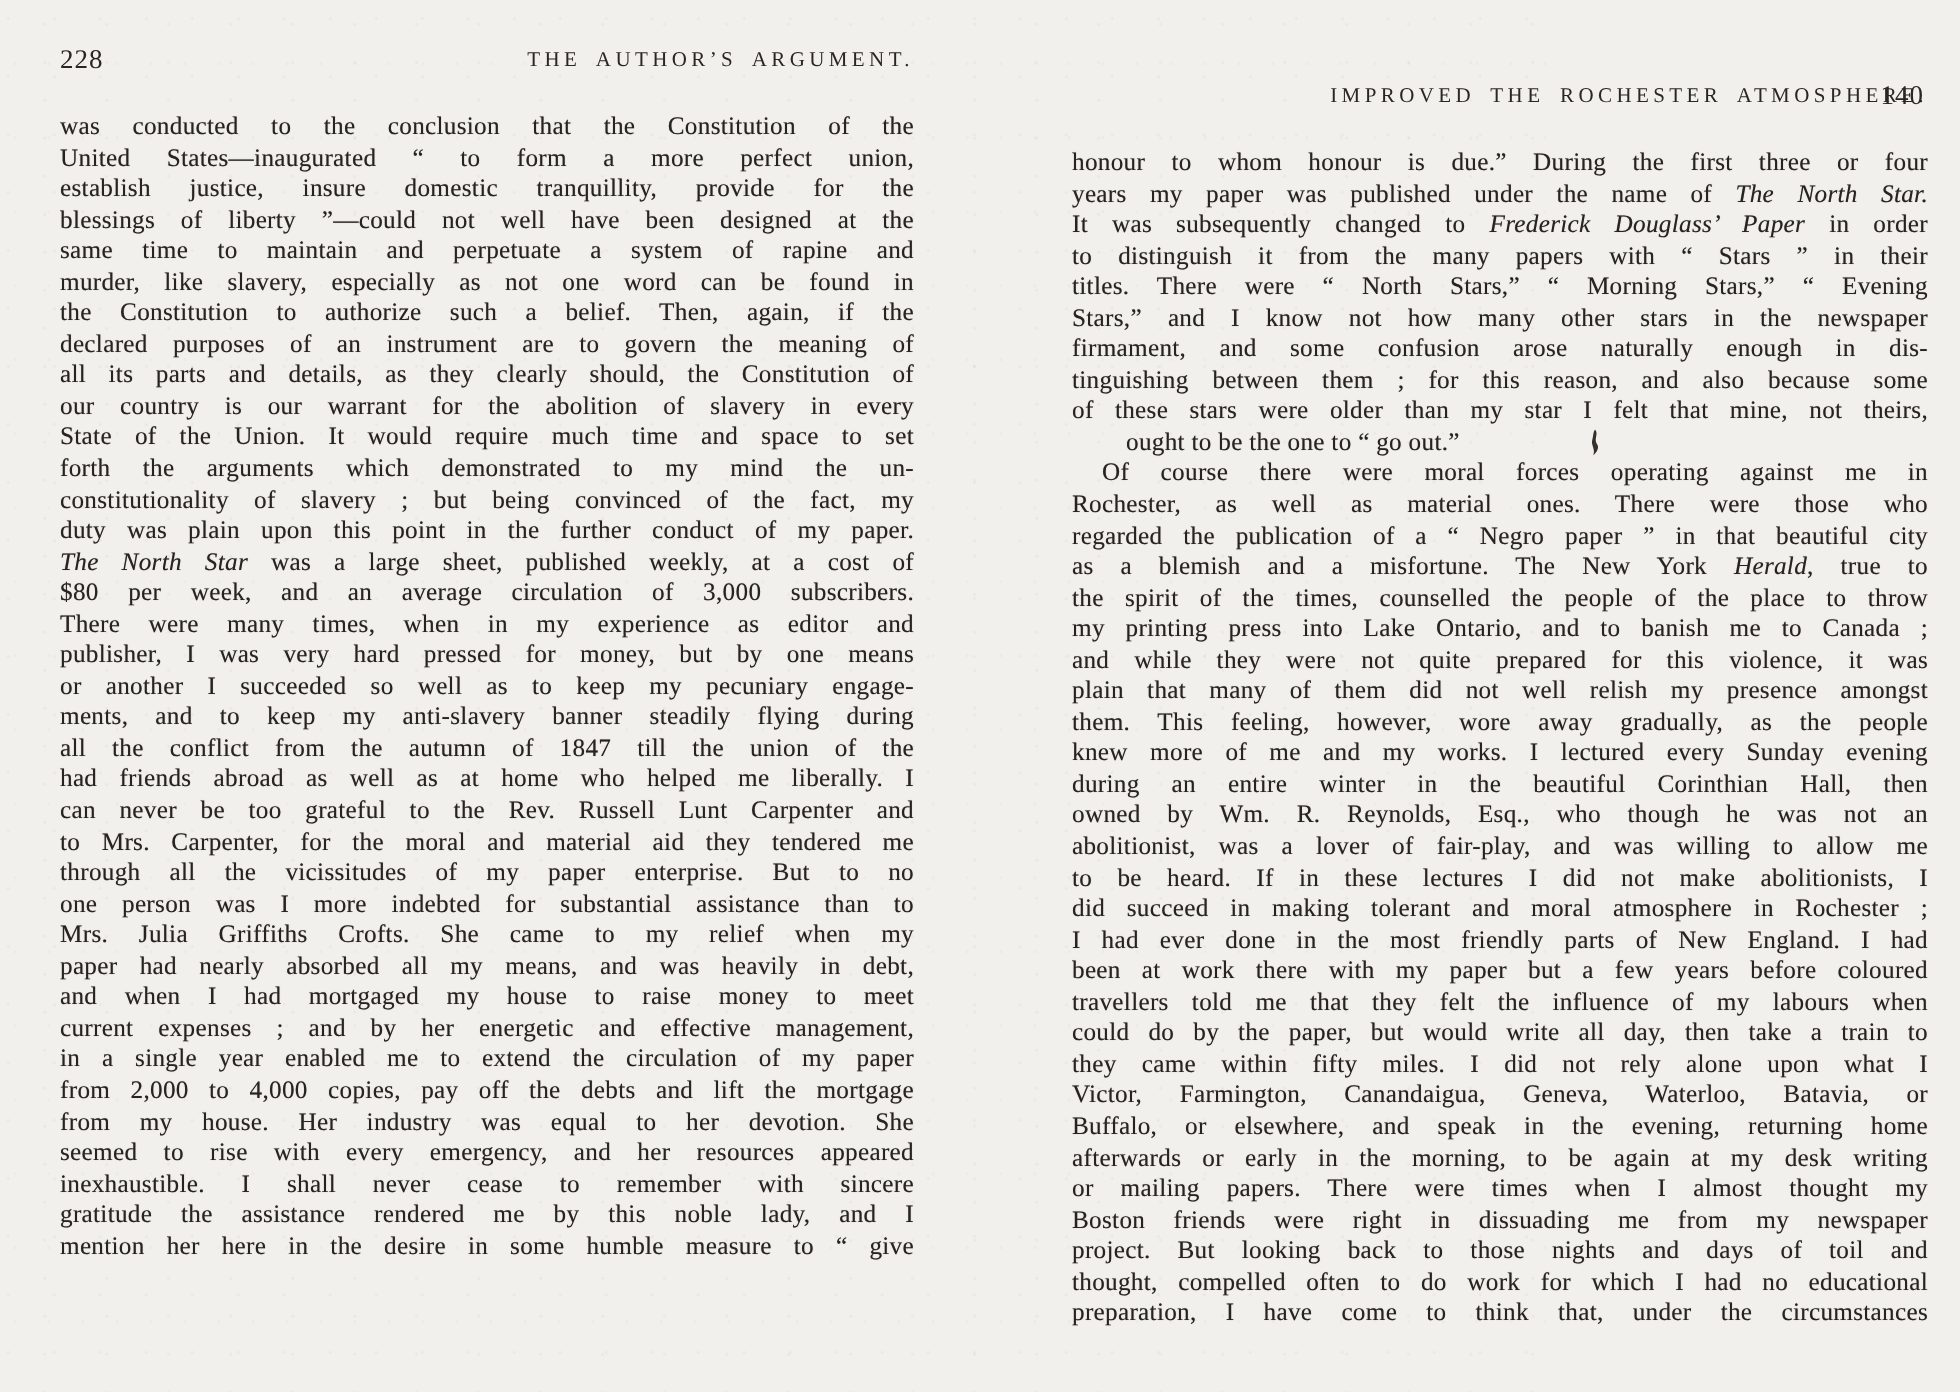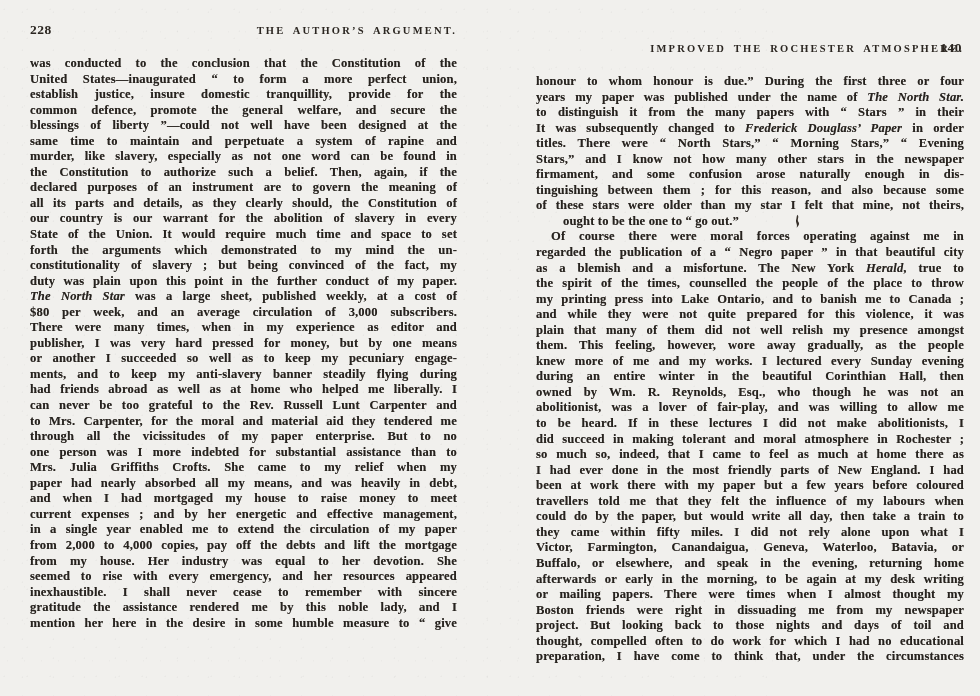--- a/index.html
+++ b/index.html
@@ -15,21 +15,20 @@
   .spread {
     position: relative;
     width: 776px;
     height: 696px;
     background:
       radial-gradient(circle at 18% 32%, rgba(90,90,85,0.05) 0.5px, transparent 1px),
       radial-gradient(circle at 72% 64%, rgba(90,90,85,0.05) 0.5px, transparent 1px),
       radial-gradient(circle at 44% 86%, rgba(90,90,85,0.04) 0.5px, transparent 1px),
       #f1f0ed;
     background-size: 23px 29px, 31px 19px, 17px 37px, auto;
-    font-weight: bold;
   }
   .page { position: absolute; }
   .page-left  { left: 30px;  top: 22px; width: 427px; }
   .page-right { left: 536px; top: 40px; width: 428px; }
   .running-header {
     position: relative;
     height: 18px;
     margin-bottom: 16px;
   }
   .running-title {
@@ -78,38 +77,38 @@
 
   <section class="page page-left">
     <header class="running-header">
       <span class="folio folio-left">228</span>
       <span class="running-title">THE AUTHOR’S ARGUMENT.</span>
     </header>
     <div class="page-body">
         <div class="line"><span>was conducted to the conclusion that the Constitution of the</span></div>
         <div class="line"><span>United States—inaugurated “ to form a more perfect union,</span></div>
         <div class="line"><span>establish justice, insure domestic tranquillity, provide for the</span></div>
-        <div class="line"><span>common defence, promote the general welfare, and secure the</span></div>
         <div class="line"><span>blessings of liberty ”—could not well have been designed at the</span></div>
         <div class="line"><span>same time to maintain and perpetuate a system of rapine and</span></div>
         <div class="line"><span>murder, like slavery, especially as not one word can be found in</span></div>
         <div class="line"><span>the Constitution to authorize such a belief.  Then, again, if the</span></div>
         <div class="line"><span>declared purposes of an instrument are to govern the meaning of</span></div>
         <div class="line"><span>all its parts and details, as they clearly should, the Constitution of</span></div>
         <div class="line"><span>our country is our warrant for the abolition of slavery in every</span></div>
         <div class="line"><span>State of the Union.  It would require much time and space to set</span></div>
         <div class="line"><span>forth the arguments which demonstrated to my mind the un-</span></div>
         <div class="line"><span>constitutionality of slavery ; but being convinced of the fact, my</span></div>
         <div class="line"><span>duty was plain upon this point in the further conduct of my paper.</span></div>
         <div class="line"><span class="it">The North Star</span><span> was a large sheet, published weekly, at a cost of</span></div>
         <div class="line"><span>$80 per week, and an average circulation of 3,000 subscribers.</span></div>
         <div class="line"><span>There were many times, when in my experience as editor and</span></div>
         <div class="line"><span>publisher, I was very hard pressed for money, but by one means</span></div>
         <div class="line"><span>or another I succeeded so well as to keep my pecuniary engage-</span></div>
         <div class="line"><span>ments, and to keep my anti-slavery banner steadily flying during</span></div>
+        <div class="line"><span>all the conflict from the autumn of 1847 till the union of the</span></div>
         <div class="line"><span>had friends abroad as well as at home who helped me liberally.  I</span></div>
         <div class="line"><span>can never be too grateful to the Rev. Russell Lunt Carpenter and</span></div>
         <div class="line"><span>to Mrs. Carpenter, for the moral and material aid they tendered me</span></div>
         <div class="line"><span>through all the vicissitudes of my paper enterprise.  But to no</span></div>
         <div class="line"><span>one person was I more indebted for substantial assistance than to</span></div>
         <div class="line"><span>Mrs. Julia Griffiths Crofts.  She came to my relief when my</span></div>
         <div class="line"><span>paper had nearly absorbed all my means, and was heavily in debt,</span></div>
         <div class="line"><span>and when I had mortgaged my house to raise money to meet</span></div>
         <div class="line"><span>current expenses ; and by her energetic and effective management,</span></div>
         <div class="line"><span>in a single year enabled me to extend the circulation of my paper</span></div>
@@ -123,43 +122,43 @@
   </section>
 
   <section class="page page-right">
     <header class="running-header">
       <span class="running-title">IMPROVED THE ROCHESTER ATMOSPHERE.</span>
       <span class="folio folio-right">140</span>
     </header>
     <div class="page-body">
         <div class="line"><span>honour to whom honour is due.”  During the first three or four</span></div>
         <div class="line"><span>years my paper was published under the name of </span><span class="it">The North Star.</span></div>
+        <div class="line"><span>It was subsequently changed to </span><span class="it">Frederick Douglass’ Paper</span><span> in order</span></div>
         <div class="line"><span>to distinguish it from the many papers with “ Stars ” in their</span></div>
-        <div class="line"><span>It was subsequently changed to </span><span class="it">Frederick Douglass’ Paper</span><span> in order</span></div>
         <div class="line"><span>titles.  There were “ North Stars,” “ Morning Stars,” “ Evening</span></div>
         <div class="line"><span>Stars,” and I know not how many other stars in the newspaper</span></div>
         <div class="line"><span>firmament, and some confusion arose naturally enough in dis-</span></div>
         <div class="line"><span>tinguishing between them ; for this reason, and also because some</span></div>
         <div class="line"><span>of these stars were older than my star I felt that mine, not theirs,</span></div>
         <div class="line no-stretch"><span>ought to be the one to “ go out.”</span></div>
         <div class="line indent"><span>Of course there were moral forces operating against me in</span></div>
+        <div class="line"><span>Rochester, as well as material ones.  There were those who</span></div>
         <div class="line"><span>regarded the publication of a “ Negro paper ” in that beautiful city</span></div>
         <div class="line"><span>as a blemish and a misfortune.  The New York </span><span class="it">Herald</span><span>, true to</span></div>
         <div class="line"><span>the spirit of the times, counselled the people of the place to throw</span></div>
         <div class="line"><span>my printing press into Lake Ontario, and to banish me to Canada ;</span></div>
         <div class="line"><span>and while they were not quite prepared for this violence, it was</span></div>
         <div class="line"><span>plain that many of them did not well relish my presence amongst</span></div>
         <div class="line"><span>them.  This feeling, however, wore away gradually, as the people</span></div>
         <div class="line"><span>knew more of me and my works.  I lectured every Sunday evening</span></div>
         <div class="line"><span>during an entire winter in the beautiful Corinthian Hall, then</span></div>
         <div class="line"><span>owned by Wm. R. Reynolds, Esq., who though he was not an</span></div>
         <div class="line"><span>abolitionist, was a lover of fair-play, and was willing to allow me</span></div>
         <div class="line"><span>to be heard.  If in these lectures I did not make abolitionists, I</span></div>
         <div class="line"><span>did succeed in making tolerant and moral atmosphere in Rochester ;</span></div>
-        <div class="line"><span>so much so, indeed, that I came to feel as much at home there as</span></div>
         <div class="line"><span>I had ever done in the most friendly parts of New England.  I had</span></div>
         <div class="line"><span>been at work there with my paper but a few  years before coloured</span></div>
         <div class="line"><span>travellers told me that they felt the influence of my labours when</span></div>
         <div class="line"><span>could do by the paper, but would write all day, then take a train to</span></div>
         <div class="line"><span>they came within fifty miles.  I did not rely alone upon what I</span></div>
         <div class="line"><span>Victor, Farmington, Canandaigua, Geneva, Waterloo, Batavia, or</span></div>
         <div class="line"><span>Buffalo, or elsewhere, and speak in the evening, returning home</span></div>
         <div class="line"><span>afterwards or early in the morning, to be again at my desk writing</span></div>
         <div class="line"><span>or mailing papers.  There were times when  I almost thought my</span></div>
         <div class="line"><span>Boston friends were right in dissuading me from my newspaper</span></div>

